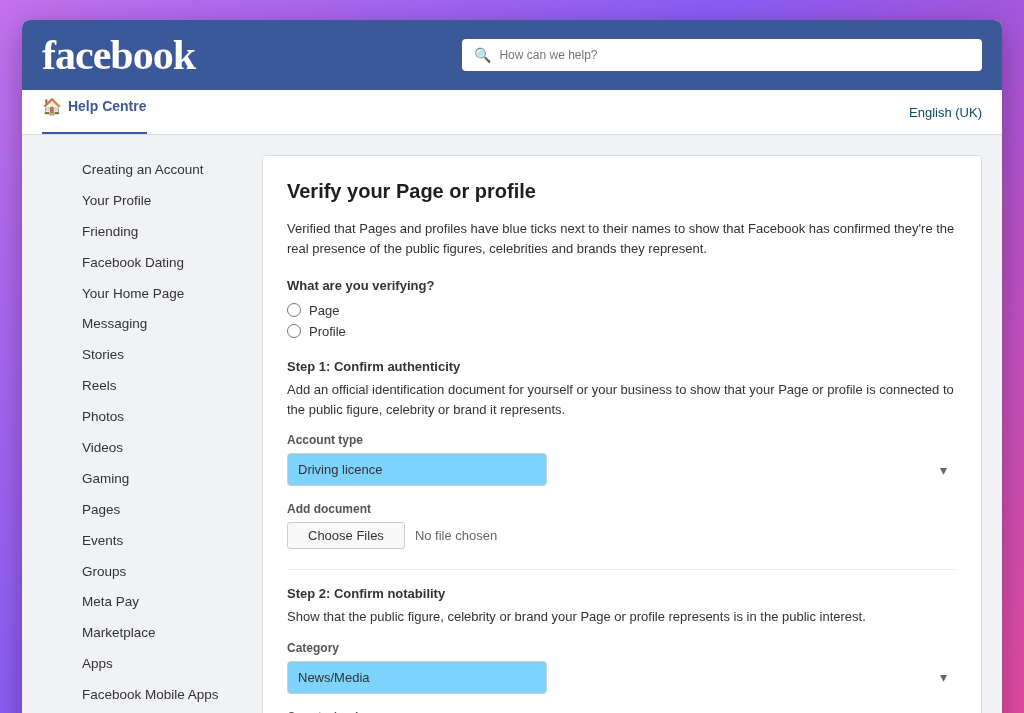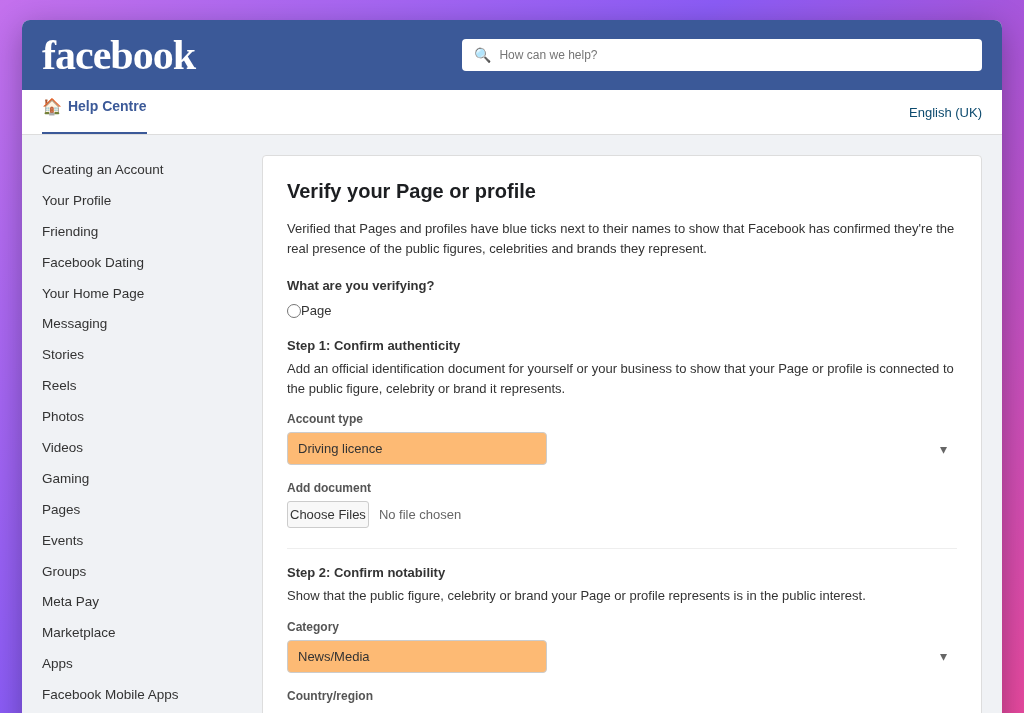--- a/index.html
+++ b/index.html
@@ -99,20 +99,21 @@
     }
     
     .sidebar {
       flex: 0 0 200px;
     }
     .sidebar ul {
       list-style: none;
     }
     .sidebar ul li {
       padding: 6px 0;
+      margin-left: 40px;
     }
     .sidebar ul li a {
       color: #333;
       text-decoration: none;
       font-size: 13.5px;
       line-height: 1.4;
     }
     
     .content-area {
       flex: 1;
@@ -140,22 +141,22 @@
       margin-bottom: 10px;
     }
     .radio-group {
       display: flex;
       flex-direction: column;
       gap: 6px;
       margin-bottom: 20px;
     }
     .radio-option {
       display: flex;
-      align-items: center;
-      gap: 0;
+      align-items: flex-start;
+      gap: 8px;
       font-size: 13px;
       color: #333;
     }
     .radio-option input[type="radio"] {
       width: 14px;
       height: 14px;
       cursor: pointer;
     }
     .step-title {
       font-size: 13px;
@@ -180,21 +181,21 @@
       position: relative;
       margin-bottom: 16px;
     }
     .select-wrapper select {
       width: 260px;
       padding: 8px 30px 8px 10px;
       border: 1px solid #ccc;
       border-radius: 4px;
       font-size: 13px;
       color: #333;
-      background: #fdba74;
+      background: #7dd3fc;
       appearance: none;
       cursor: pointer;
       outline: none;
     }
     .select-wrapper::after {
       content: '▾';
       position: absolute;
       right: 10px;
       top: 50%;
       transform: translateY(-50%);
@@ -207,21 +208,21 @@
       color: #555;
       margin-bottom: 6px;
     }
     .file-upload-row {
       display: flex;
       align-items: center;
       gap: 10px;
       margin-bottom: 20px;
     }
     .choose-files-btn {
-      padding: 5px 2px;
+      padding: 5px 20px;
       border: 1px solid #ccc;
       border-radius: 3px;
       background: #f8f8f8;
       font-size: 13px;
       color: #333;
       cursor: pointer;
     }
     .no-file-text {
       font-size: 13px;
       color: #666;
@@ -282,20 +283,24 @@
     <div class="content-area">
       <h1 class="page-title">Verify your Page or profile</h1>
       <p class="description">Verified that Pages and profiles have blue ticks next to their names to show that Facebook has confirmed they're the real presence of the public figures, celebrities and brands they represent.</p>
 
       <div class="section-label">What are you verifying?</div>
       <div class="radio-group">
         <label class="radio-option">
           <input type="radio" name="verify_type" value="page" style="">
           <span>Page</span>
         </label>
+        <label class="radio-option">
+          <input type="radio" name="verify_type" value="profile" style="">
+          <span>Profile</span>
+        </label>
       </div>
 
       <div class="step-title">Step 1: Confirm authenticity</div>
       <p class="step-desc">Add an official identification document for yourself or your business to show that your Page or profile is connected to the public figure, celebrity or brand it represents.</p>
 
       <div class="field-label">Account type</div>
       <div class="select-wrapper">
         <select>
           <option value="driving_licence">Driving licence</option>
           <option value="passport">Passport</option>

